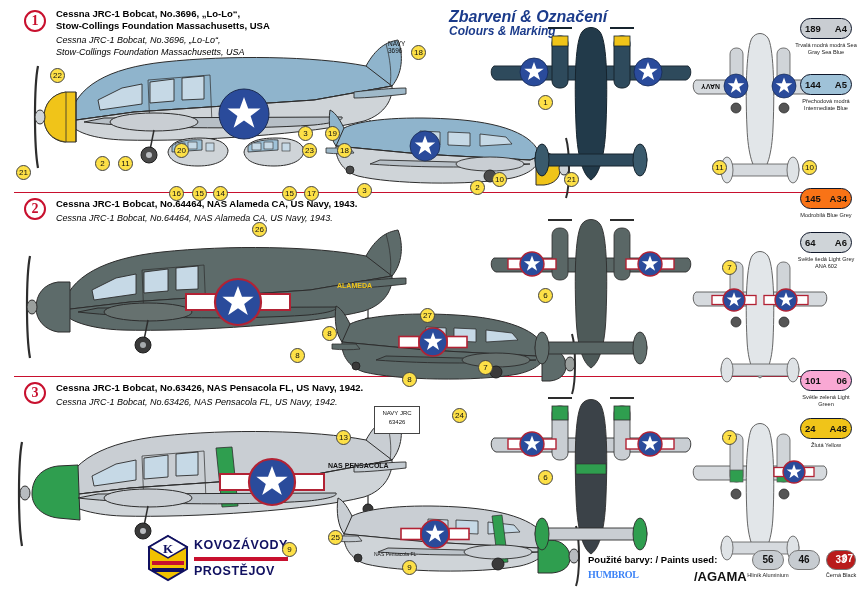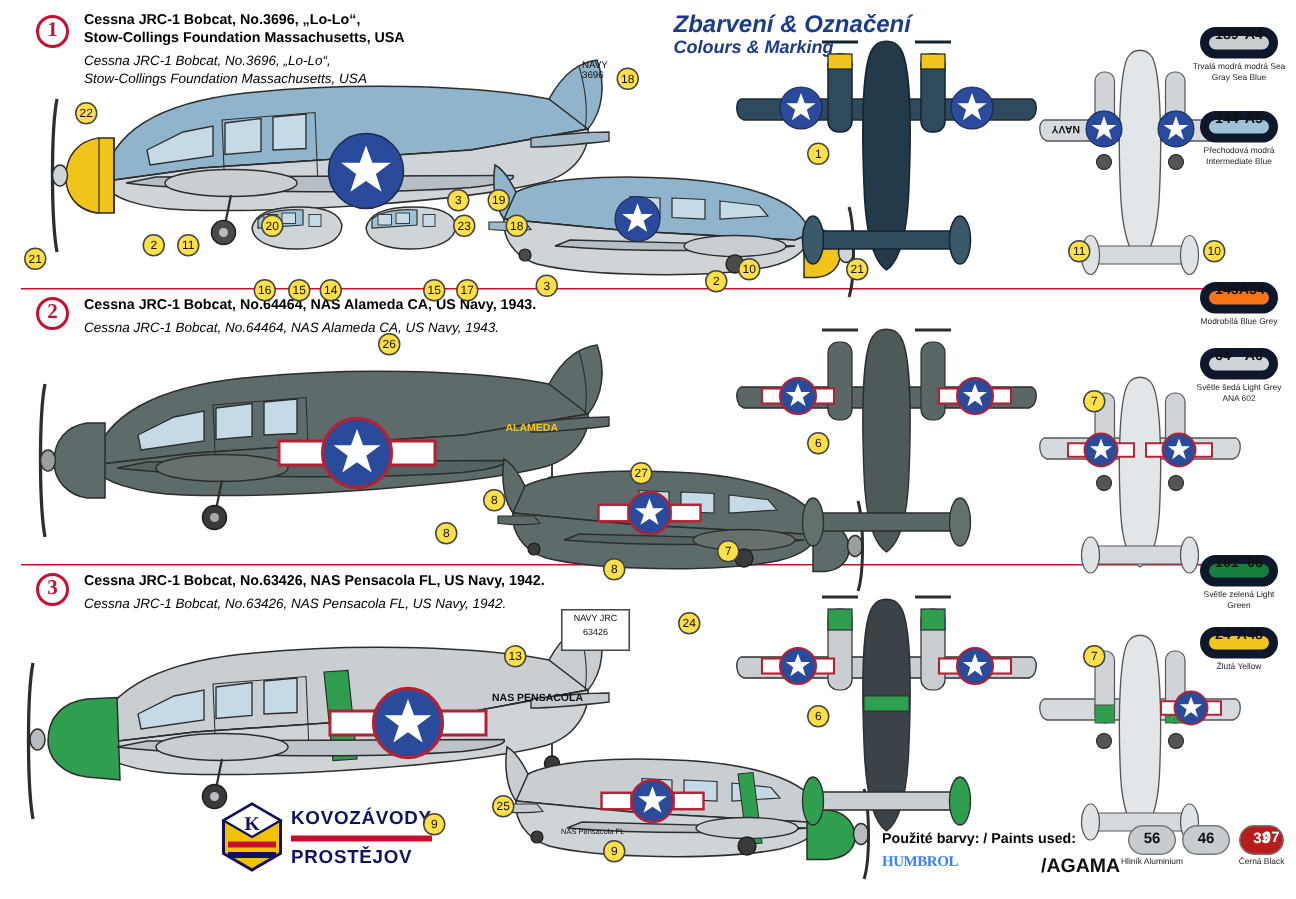--- a/index.html
+++ b/index.html
@@ -74,23 +74,23 @@
     line-height: 13px;
     font-family: "Liberation Sans", sans-serif;
     z-index: 6;
   }
 
   
   .chip {
     position: absolute;
     width: 52px; height: 21px;
     border-radius: 11px;
-    border: 6px solid #0f172a;
+    border: 1px solid #0f172a;
     display: flex;
-    align-items: flex-end;
+    align-items: flex-start;
     justify-content: space-between;
     padding: 0 4px;
     font-size: 9.5px;
     font-weight: bold;
     color: #111;
   }
   .chip .c1, .chip .c2 { line-height: 19px; }
   .chip-note {
     position: absolute;
     width: 62px;
@@ -677,21 +677,21 @@
 Blue Grey</div>
 
   <div class="chip" style="left:800px; top:232px; background:#cfd4d8;">
     <span class="c1">64</span>
     <span class="c2">A6</span>
   </div>
   <div class="chip-note" style="left:795px; top:256px;">Světle šedá
 Light Grey
 ANA 602</div>
 
-  <div class="chip" style="left:800px; top:370px; background:#15803d;">
+  <div class="chip" style="left:800px; top:370px; background:#f9a8d4;">
     <span class="c1">101</span>
     <span class="c2">06</span>
   </div>
   <div class="chip-note" style="left:795px; top:394px;">Světle zelená
 Light Green</div>
 
   <div class="chip" style="left:800px; top:418px; background:#f0c419;">
     <span class="c1">24</span>
     <span class="c2">A48</span>
   </div>

